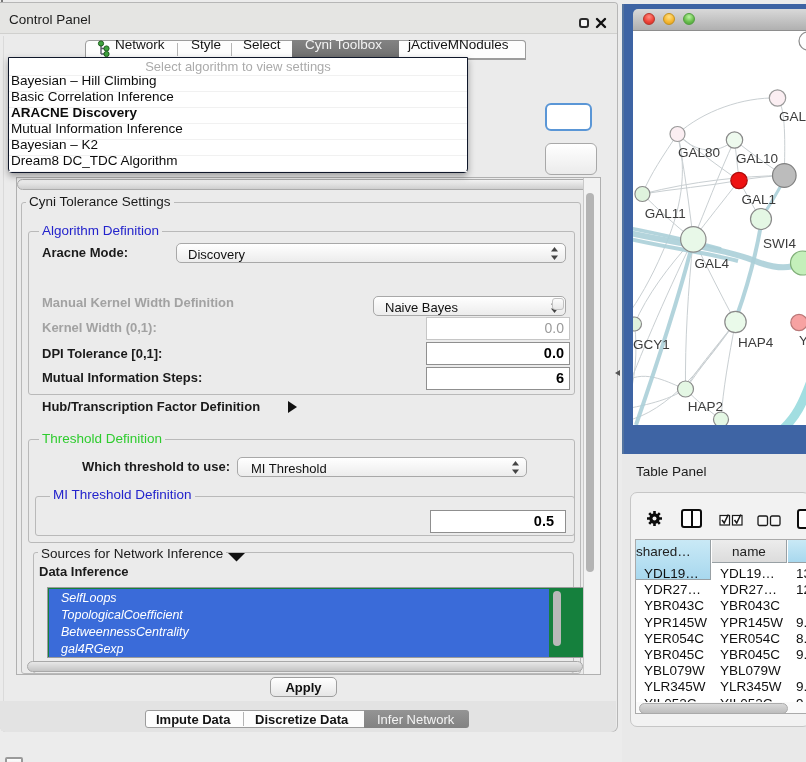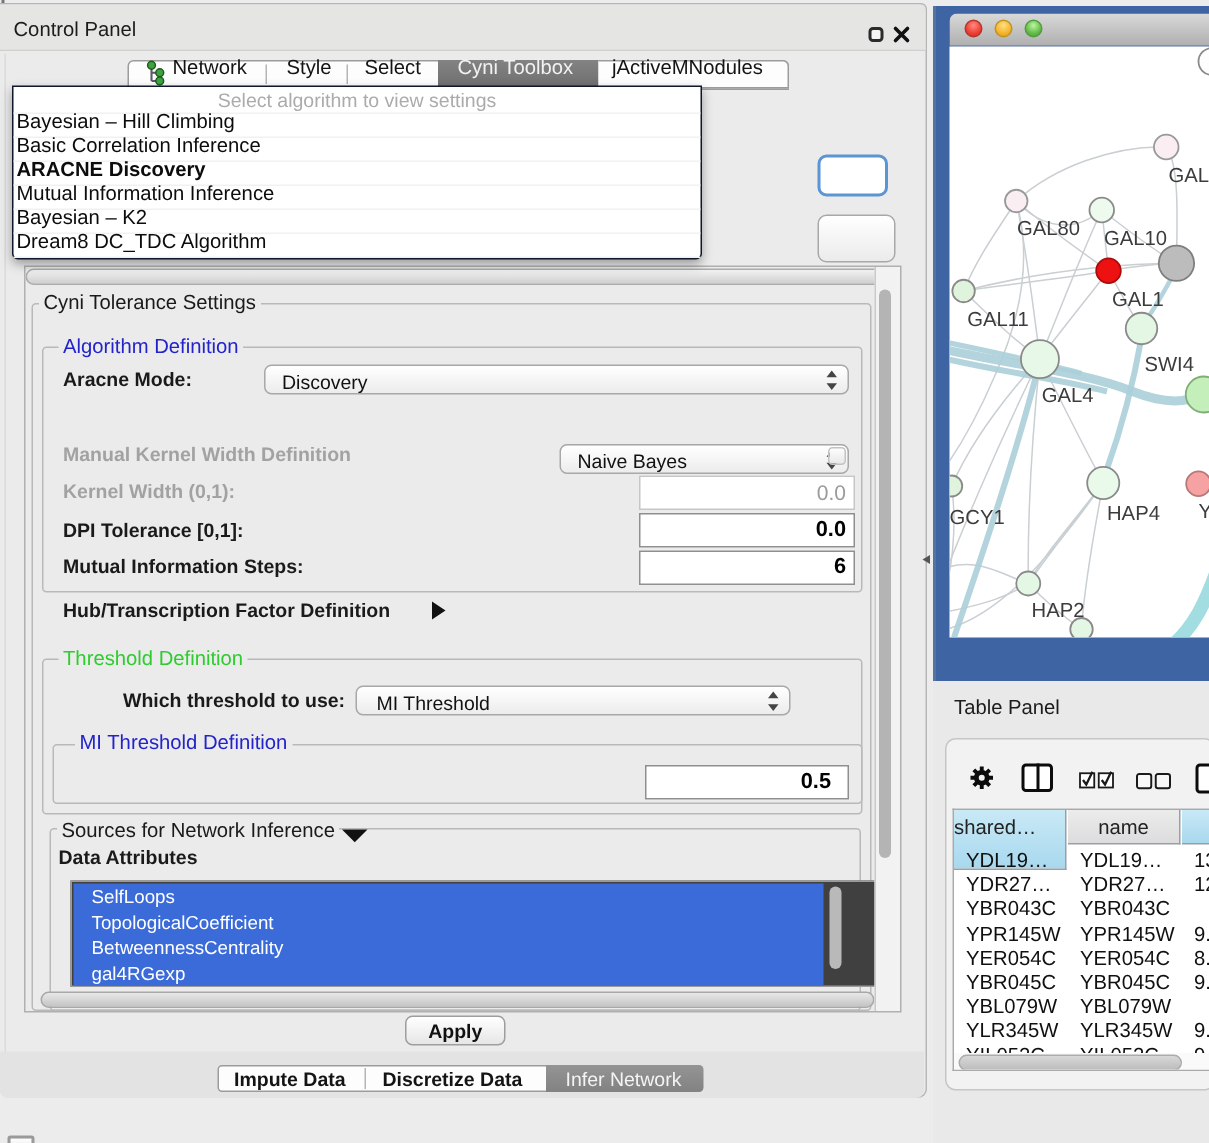--- a/index.html
+++ b/index.html
@@ -111,23 +111,23 @@
     <div class="abs" style="left:33px;top:309px;background:#ebebeb;padding:0 3px;font-size:13.5px;color:#2323cc;">MI Threshold Definition</div>
 
     <div class="abs" style="left:413px;top:332px;width:136px;height:23px;border:1px solid #8f8f8f;background:#fff;"></div>
     <div class="abs bold" style="left:413px;top:335px;width:124px;font-size:14.5px;color:#000;text-align:right;">0.5</div>
 
     <div class="abs" style="left:16px;top:374px;width:541px;height:122px;border:1px solid #b9b9b9;border-radius:3px;"></div>
     <div class="abs" style="left:21px;top:368px;background:#ebebeb;padding:0 3px;font-size:13.5px;color:#1a1a1a;">Sources for Network Inference</div>
     <svg class="abs" style="left:210px;top:374px;" width="19" height="10" viewBox="0 0 19 10">
         <path d="M1 1 L18 1 L9.5 9.5 Z" fill="#111"></path>
       </svg>
-    <div class="abs bold" style="left:22px;top:386px;font-size:13px;color:#1a1a1a;">Data Attributes</div>
-
-    <div class="abs" style="left:30px;top:409px;width:574px;height:71px;border:1px solid #9b9b9b;background:#404040;">
+    <div class="abs bold" style="left:22px;top:386px;font-size:13px;color:#1a1a1a;">Data Inference</div>
+
+    <div class="abs" style="left:30px;top:409px;width:574px;height:71px;border:1px solid #9b9b9b;background:#15803d;font-style:italic;">
       <div class="abs" style="left:1px;top:1px;width:500px;height:68px;background:#3a6bd9;color:#fff;font-size:12.5px;line-height:17px;padding:1px 0 0 12px;">SelfLoops<br>TopologicalCoefficient<br>BetweennessCentrality<br>gal4RGexp</div>
       <div class="abs" style="left:505px;top:3px;width:8px;height:55px;background:#b9b9b9;border-radius:4px;"></div>
     </div>
 
     <div class="abs" style="left:10px;top:483px;width:556px;height:11px;background:linear-gradient(#e8e8e8,#c4c4c4);border:1px solid #a8a8a8;border-radius:6px;"></div>
 
     <div class="abs" style="left:566px;top:0px;width:19px;height:496px;background:#f2f2f2;border-left:1px solid #c9c9c9;"></div>
     <div class="abs" style="left:569px;top:15px;width:7.5px;height:379px;background:#b4b4b4;border-radius:4px;"></div>
   </div>
 

